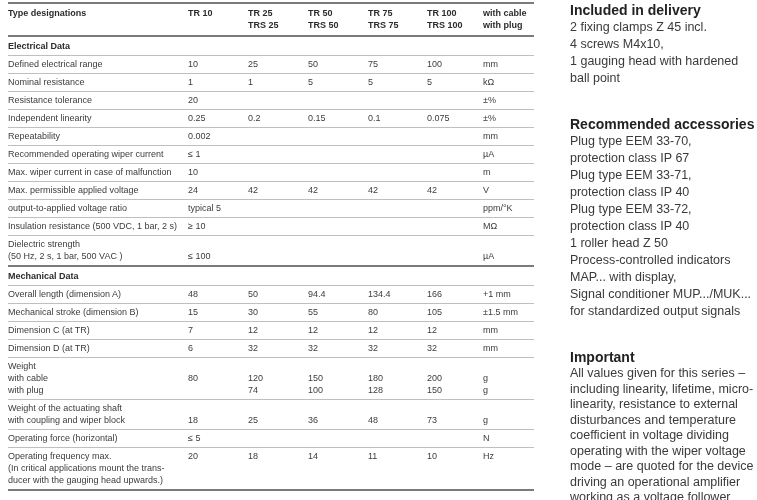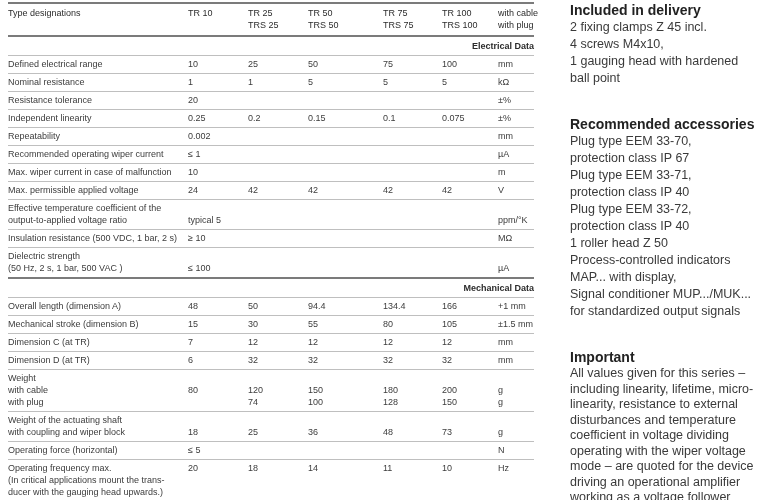--- a/index.html
+++ b/index.html
@@ -8,27 +8,27 @@
     font-family:"Liberation Sans", sans-serif;color:#3c3c3c;
   }
   
   .spec{
     position:absolute;left:8px;top:2px;width:526px;
     font-size:9px;line-height:12px;
     border-top:2px solid #7b7b7b;border-bottom:2px solid #7b7b7b;
   }
   .t-row{border-top:1px solid #bfbfbf;padding:2px 0 3px;}
   .t-row:first-child{border-top:none;}
-  .t-section{border-top:2px solid #7b7b7b;font-weight:bold;color:#2c2c2c;padding:3px 0;text-align:right;}
-  .t-header{font-weight:normal;color:#2c2c2c;padding:3px 0 4px;}
+  .t-section{border-top:2px solid #7b7b7b;font-weight:bold;color:#2c2c2c;padding:3px 0;}
+  .t-header{font-weight:bold;color:#2c2c2c;padding:3px 0 4px;}
   .t-line{display:flex;white-space:nowrap;}
   .t-line > div{flex:none;overflow:visible;}
   .cl{width:180px;}
   .cv1,.cv2,.cv3{width:60px;}
-  .cv4{width:59px;margin-left:15px;}
+  .cv4{width:59px;}
   .cv5{width:56px;}
   .cu{width:51px;}
   .sect-title{width:526px;}
   
   .notes{
     position:absolute;left:570px;top:1px;width:186px;color:#3a3a3a;
     font-size:12.5px;line-height:17px;
   }
   .notes section{margin:0;}
   .notes section + section{margin-top:28px;}
@@ -150,29 +150,20 @@
           <div class="cv1">24</div>
           <div class="cv2">42</div>
           <div class="cv3">42</div>
           <div class="cv4">42</div>
           <div class="cv5">42</div>
           <div class="cu">V</div>
         </div>
       </div>
       <div class="t-row">
         <div class="t-line">
-          <div class="cl">Effective temperature coefficient of the</div>
-          <div class="cv1"></div>
-          <div class="cv2"></div>
-          <div class="cv3"></div>
-          <div class="cv4"></div>
-          <div class="cv5"></div>
-          <div class="cu"></div>
-        </div>
-        <div class="t-line">
           <div class="cl">output-to-applied voltage ratio</div>
           <div class="cv1">typical 5</div>
           <div class="cv2"></div>
           <div class="cv3"></div>
           <div class="cv4"></div>
           <div class="cv5"></div>
           <div class="cu">ppm/°K</div>
         </div>
       </div>
       <div class="t-row">

